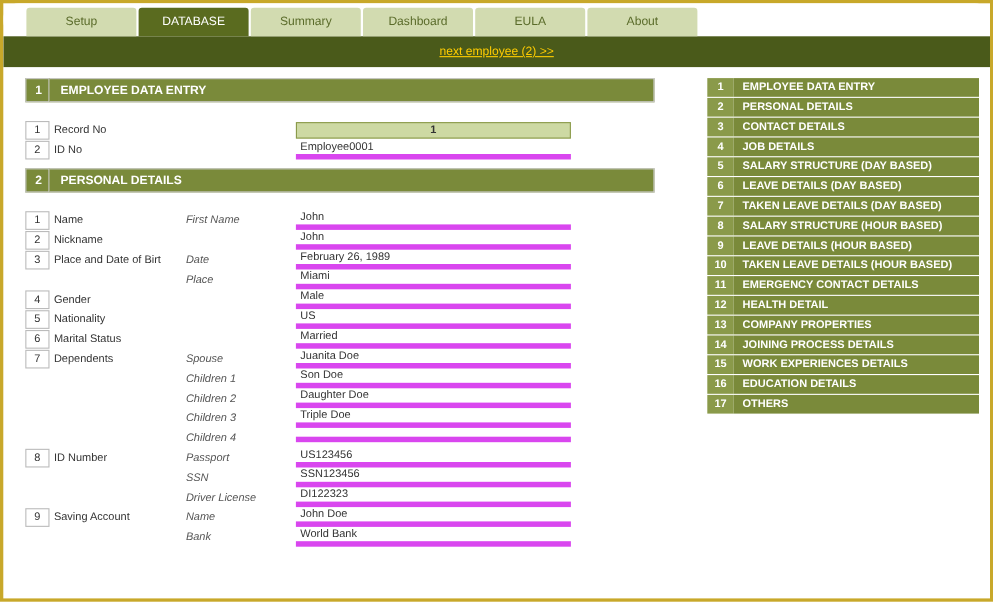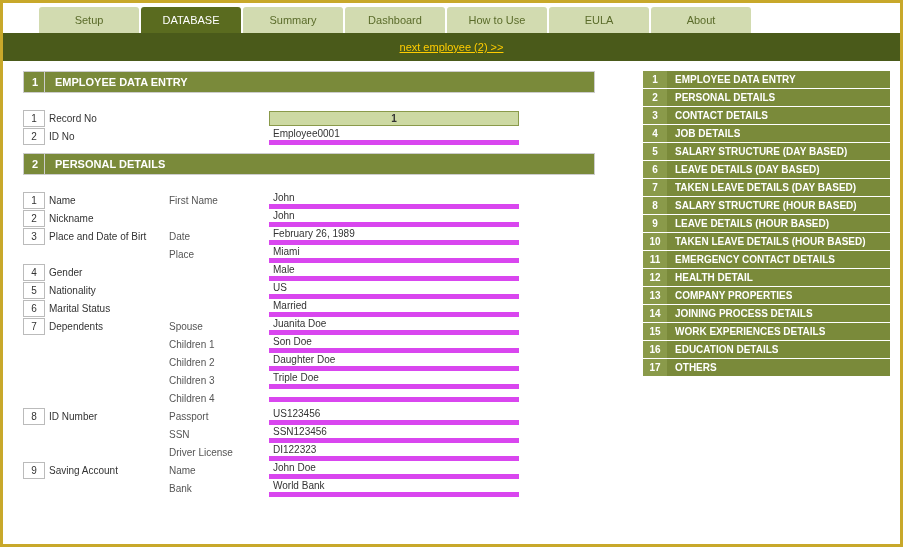--- a/index.html
+++ b/index.html
@@ -8,21 +8,21 @@
       font-size: 11px;
       background: #fff;
       border: 3px solid #c8a82a;
       width: 903px;
       height: 547px;
       overflow: hidden;
     }
     .tabs {
       display: flex;
       gap: 2px;
-      padding: 4px 20px 0 36px;
+      padding: 4px 20px 0 21px;
       background: #fff;
       border-radius: 14px;
     }
     .tab {
       padding: 7px 20px;
       background: #d2dbb0;
       color: #5a6b2a;
       font-size: 11px;
       border-radius: 3px 3px 0 0;
       cursor: pointer;
@@ -96,20 +96,21 @@
       margin-right: 4px;
     }
     .fieldlabel {
       width: 120px;
       font-size: 10px;
       color: #333;
     }
     .sublabel {
       width: 100px;
       font-size: 10px;
+      font-style: italic;
       color: #555;
     }
     .fieldval {
       flex: 1;
       border-bottom: 5px solid #d946ef;
       font-size: 10px;
       color: #333;
       padding: 1px 4px;
       max-width: 250px;
     }
@@ -146,21 +147,20 @@
     .spacer { height: 8px; }
   </style>
 </head>
 <body>
 
 <div class="tabs">
   <div class="tab">Setup</div>
   <div class="tab active">DATABASE</div>
   <div class="tab">Summary</div>
   <div class="tab">Dashboard</div>
-  <div class="tab">How to Use</div>
   <div class="tab">EULA</div>
   <div class="tab">About</div>
 </div>
 
 <div class="header-bar">
   <a href="#">next employee (2) &gt;&gt;</a>
 </div>
 
 <div class="content">
   <div class="main">

